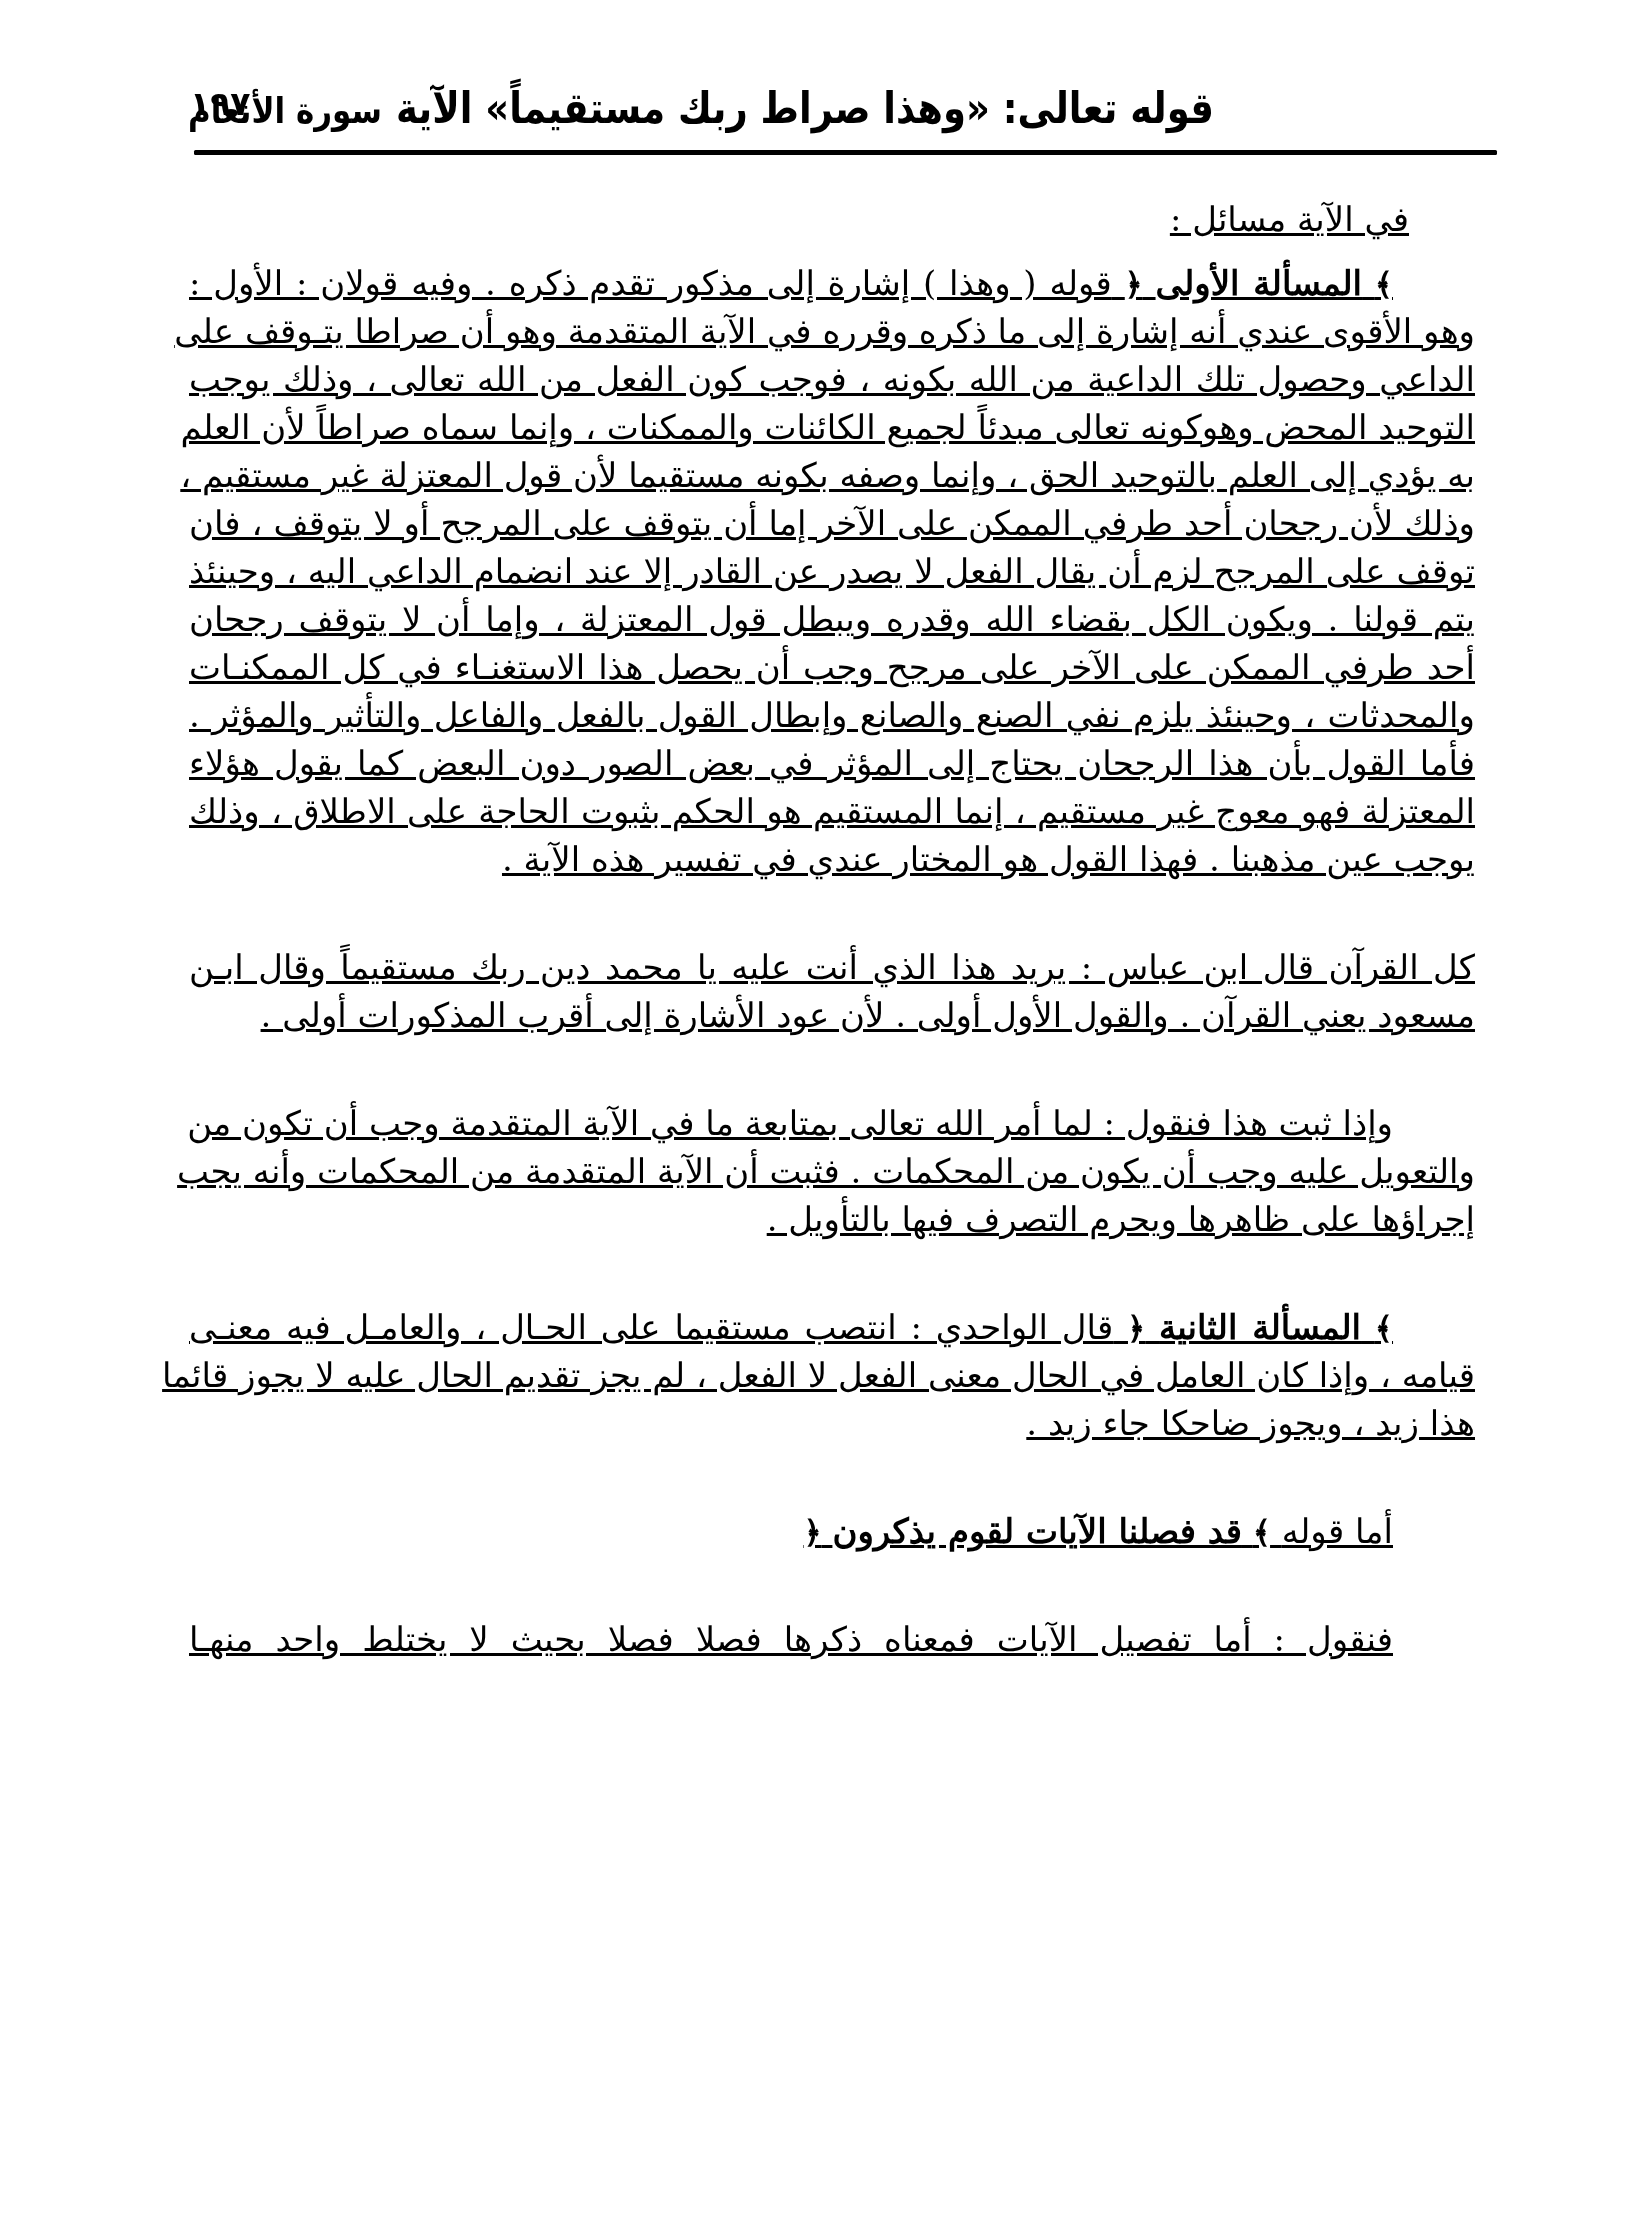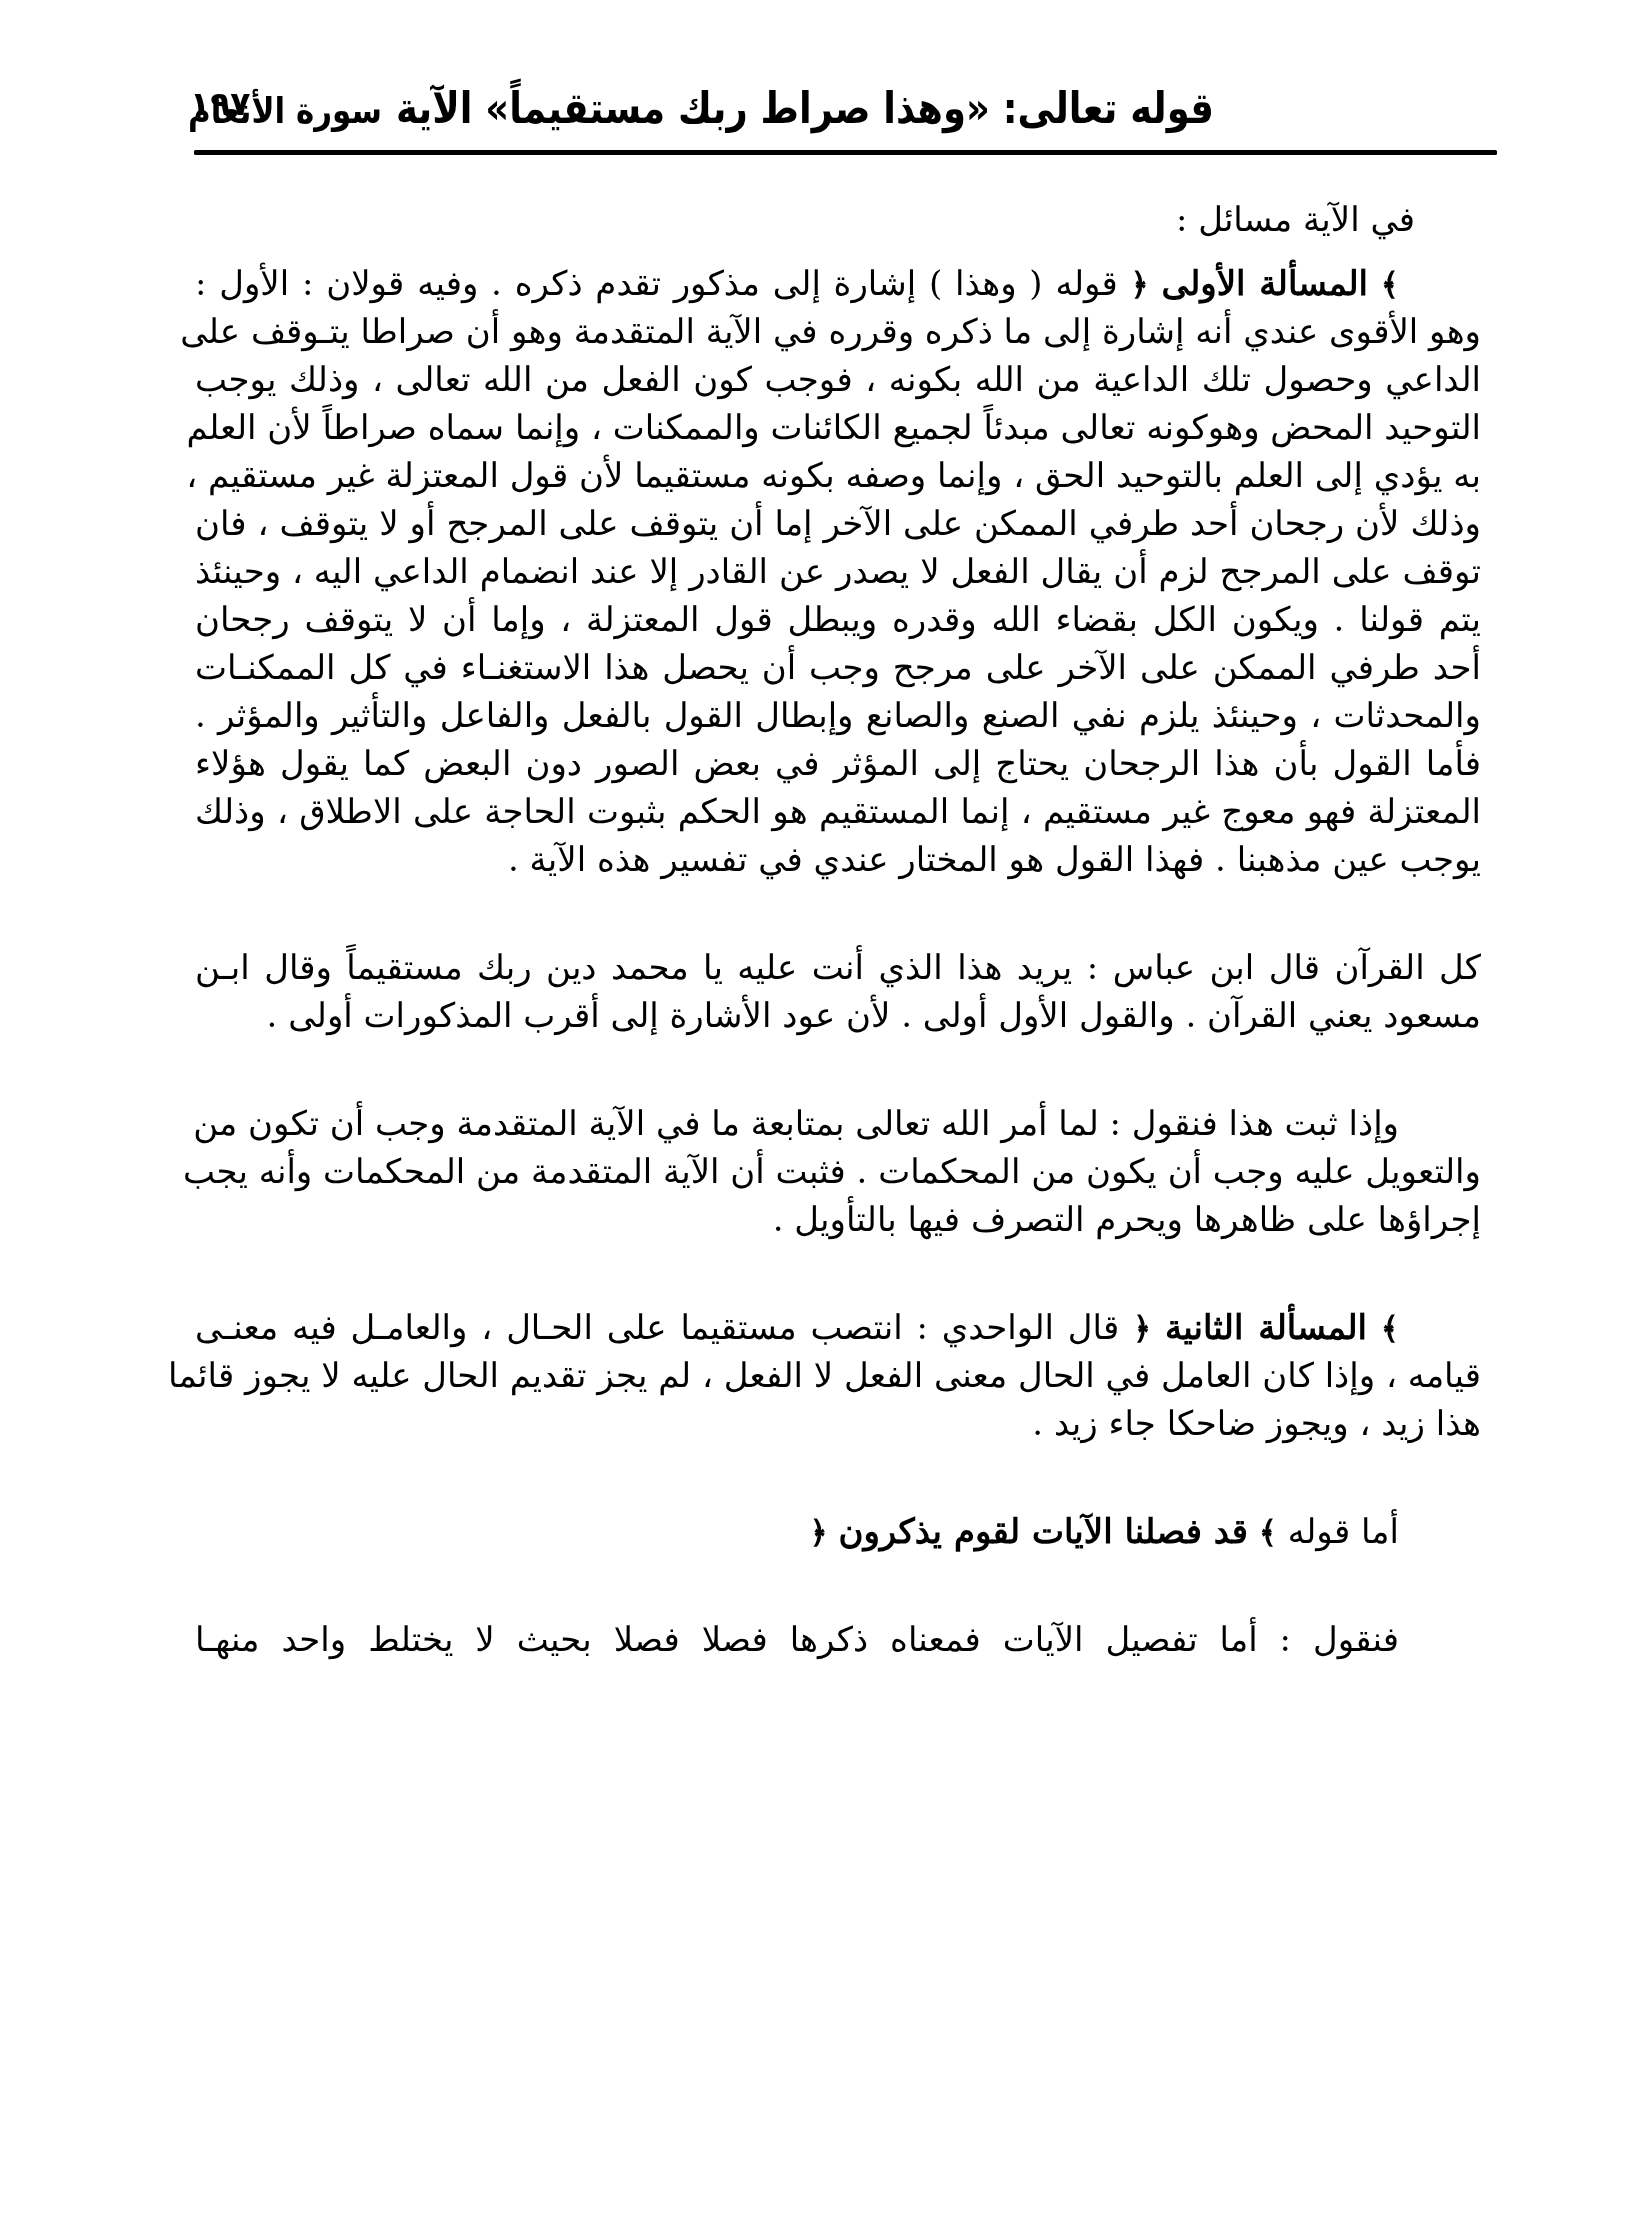--- a/index.html
+++ b/index.html
@@ -61,23 +61,24 @@
     left: 194px;
     width: 1303px;
     top: 150px;
     height: 4.5px;
     background: #000000;
     border-radius: 1.5px;
   }
   
   .body-text {
     position: absolute;
-    left: 179px;
+    left: 173px;
     width: 1318px;
     top: 195px;
+    text-decoration: underline;
   }
   .para {
     margin: 16px;
   }
   .line {
     display: block;
     height: 48px;
     line-height: 48px;
     font-size: 34px;
     white-space: nowrap;

